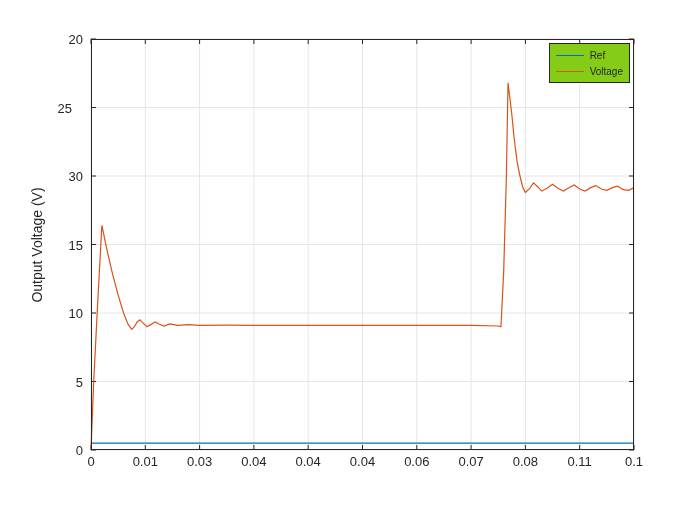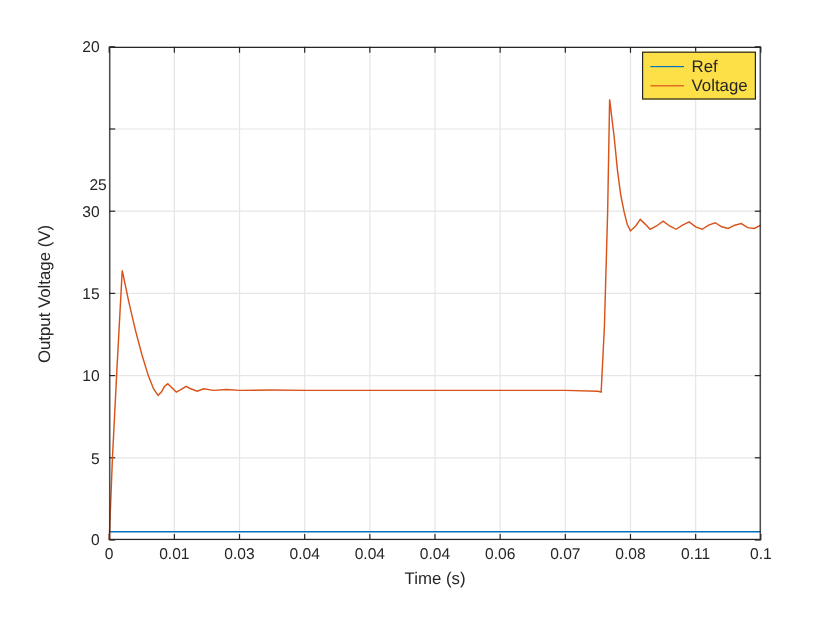--- a/index.html
+++ b/index.html
@@ -49,23 +49,23 @@
   .ylabel {
     position: absolute;
     transform: rotate(-90deg);
     transform-origin: left top;
     font-size: 14px;
     color: #262626;
     text-align: center;
   }
   .legend {
     position: absolute;
-    background: #fde047;
+    background: #84cc16;
     border: 1px solid #262626;
-    font-size: 14px;
+    font-size: 10px;
     padding: 3px 6px 3px 6px;
   }
   .legend-row {
     display: flex;
     align-items: center;
     height: 16px;
   }
   .legend-swatch {
     width: 28px;
     height: 0;
@@ -163,25 +163,24 @@
       <div class="tick" style="left: 525.4px; top: 454px; transform: translateX(-50%);">0.08</div>
       <div class="tick" style="left: 579.7px; top: 454px; transform: translateX(-50%);">0.11</div>
       <div class="tick" style="left: 634px; top: 454px; transform: translateX(-50%);">0.1</div>
     </div>
   <div id="ytick-labels">
       <div class="tick" style="left: 83px; top: 450px; transform: translate(-100%, -50%);">0</div>
       <div class="tick" style="left: 83px; top: 381.5px; transform: translate(-100%, -50%);">5</div>
       <div class="tick" style="left: 83px; top: 313px; transform: translate(-100%, -50%);">10</div>
       <div class="tick" style="left: 83px; top: 244.5px; transform: translate(-100%, -50%);">15</div>
       <div class="tick" style="left: 83px; top: 176px; transform: translate(-100%, -50%);">30</div>
-      <div class="tick" style="left: 89px; top: 107.5px; transform: translate(-100%, -50%); margin-top: 46px;">25</div>
+      <div class="tick" style="left: 72px; top: 107.5px; transform: translate(-100%, -50%);">25</div>
       <div class="tick" style="left: 83px; top: 39px; transform: translate(-100%, -50%);">20</div>
     </div>
 
-  <div class="xlabel" id="xlabel" style="left: 91px; width: 543px; top: 474px;">Time (s)</div>
   <div class="ylabel" id="ylabel" style="left: 45px; top: 244.5px; width: 411px; transform: rotate(-90deg) translate(-50%, -100%);">Output Voltage (V)</div>
 
   <div class="legend" id="legend" style="right: 70px; top: 43px;">
     <div class="legend-row">
       <span class="legend-swatch" style="border-top-color:#0072BD"></span>
       <span>Ref</span>
     </div>
     <div class="legend-row">
       <span class="legend-swatch" style="border-top-color:#D95319"></span>
       <span>Voltage</span>

